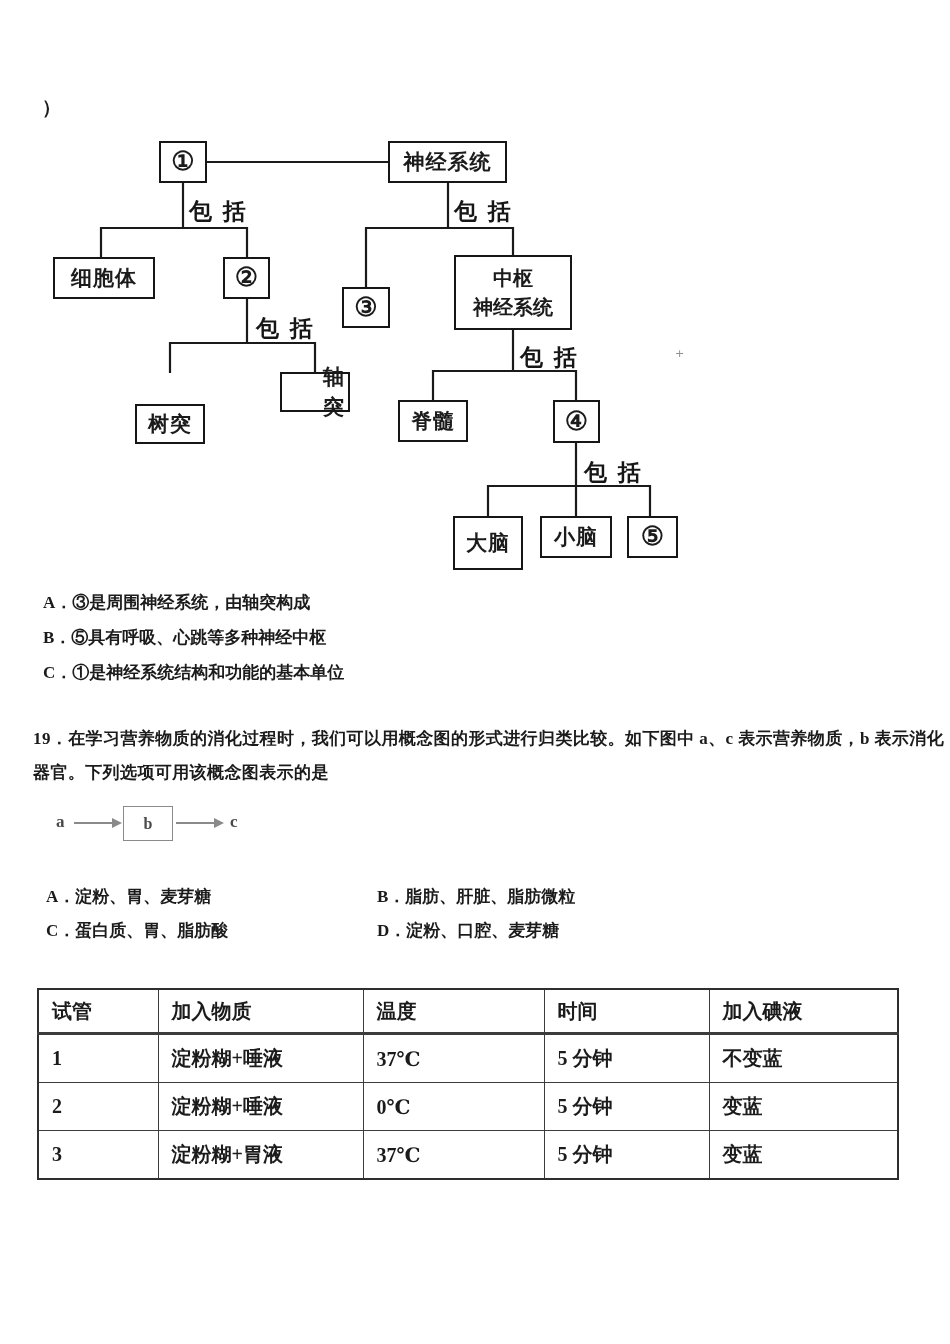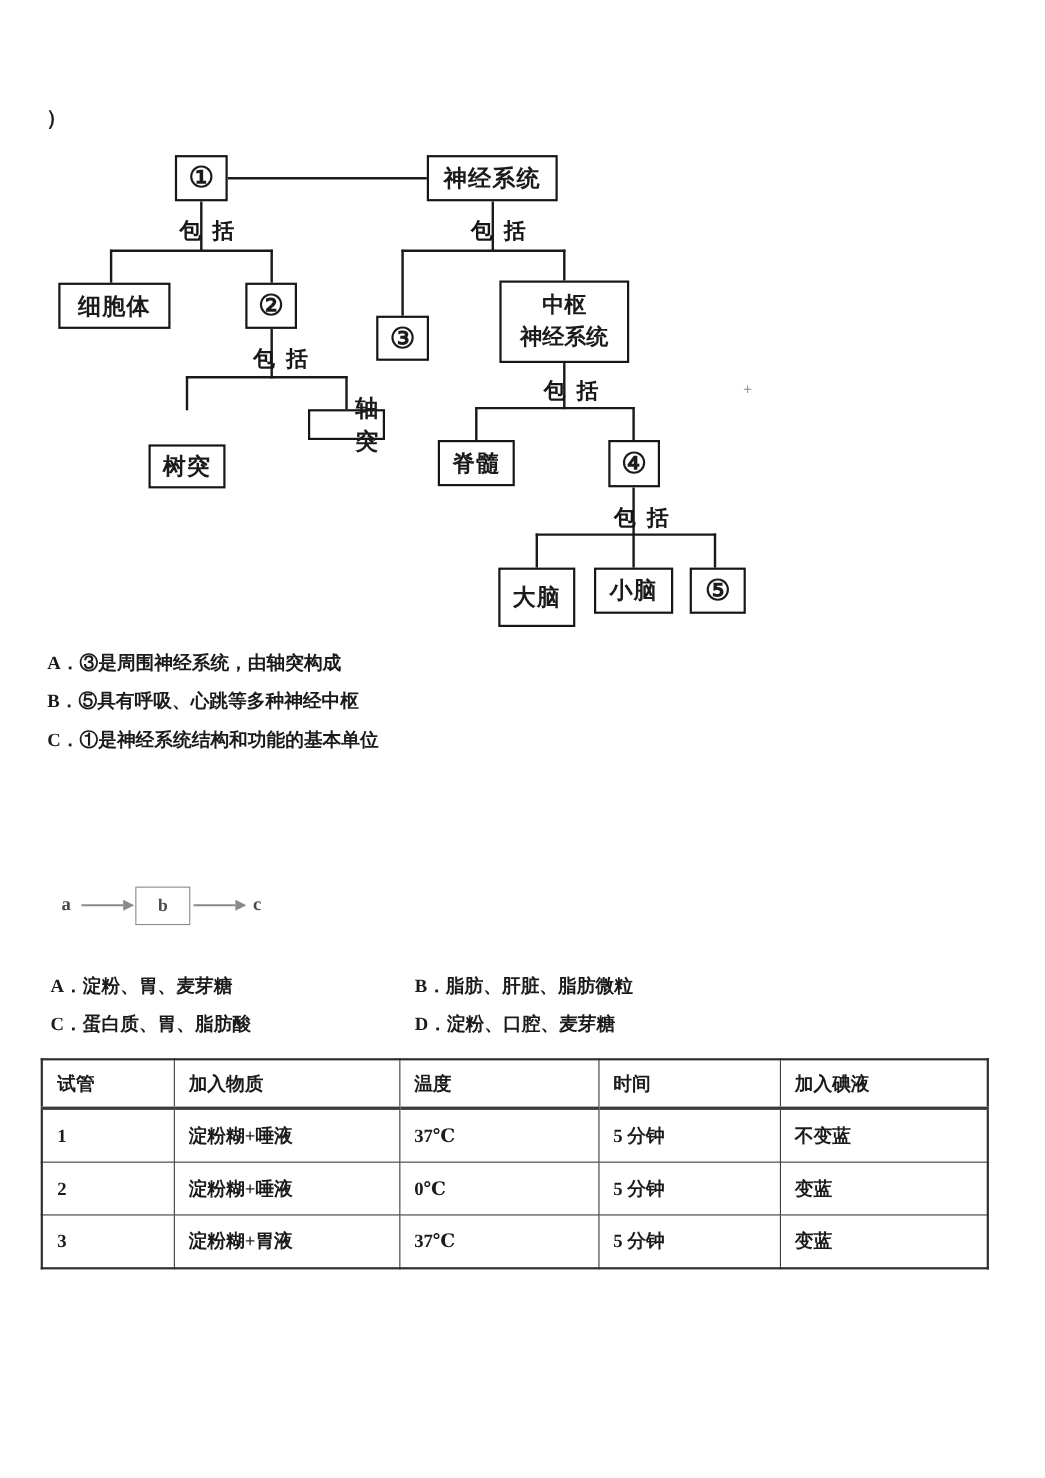--- a/index.html
+++ b/index.html
@@ -12,35 +12,35 @@
   .paren{font-size:19px;font-weight:bold;}
   
   .fc-lines{position:absolute;left:0;top:0;}
   .fcb{
     position:absolute;display:flex;align-items:center;justify-content:center;
     border:2.5px solid #161616;background:#fff;box-sizing:border-box;
     font-weight:bold;text-align:center;
   }
   .fcb .lbl{white-space:pre-line;line-height:1.45;}
   .fc-inc{
-    position:absolute;width:56px;text-align:right;font-weight:bold;font-size:20px;
-    white-space:pre;word-spacing:5px;color:#161616;
+    position:absolute;width:56px;text-align:right;font-weight:bold;font-size:23px;
+    white-space:pre;word-spacing:5px;color:#161616;margin-left:32px;
   }
   .circ{font-size:26px;}
   .boxtxt{font-size:21px;letter-spacing:1px;}
   .plus-mark{font-size:11px;color:#8f8f8f;font-family:"DejaVu Sans",sans-serif;}
   
   .cd-letter{position:absolute;font-size:17px;font-weight:bold;color:#4a4a4a;
     font-family:"Liberation Serif",serif;}
   .cd-box{position:absolute;border:1.6px solid #8a8a8a;background:#fff;box-sizing:border-box;
     display:flex;align-items:center;justify-content:center;font-size:16px;font-weight:bold;color:#4a4a4a;}
   
   .exp-table{
-    position:absolute;left:37px;top:962px;width:860px;border-collapse:collapse;
-    table-layout:fixed;font-weight:bold;font-size:17px;color:#1b1b1b;
+    position:absolute;left:37px;top:988px;width:860px;border-collapse:collapse;
+    table-layout:fixed;font-weight:bold;font-size:20px;color:#1b1b1b;
   }
   .exp-table th,.exp-table td{
     border:1.6px solid #3c3c3c;text-align:left;padding:0 0 0 13px;
     font-weight:bold;vertical-align:middle;white-space:pre;
   }
   .exp-table{border:2.4px solid #2e2e2e;}
   .exp-table thead th{height:42px;border-bottom:3px solid #3c3c3c;}
   .exp-table tbody td{height:47px;}
 </style>
 </head>
@@ -92,21 +92,21 @@
   <div class="fcb" style="left:342px;top:287px;width:48px;height:41px;">
     <span class="lbl circ">③</span>
   </div>
   <div class="fcb" style="left:454px;top:255px;width:118px;height:75px;font-size:20px;">
     <span class="lbl">中枢
 神经系统</span>
   </div>
   <div class="fcb" style="left:135px;top:372px;width:70px;height:40px;margin-top:32px;">
     <span class="lbl boxtxt">树突</span>
   </div>
-  <div class="fcb" style="left:280px;top:372px;width:70px;height:28px;padding-left:38px;">
+  <div class="fcb" style="left:280px;top:372px;width:70px;height:40px;padding-left:38px;">
     <span class="lbl boxtxt">轴突</span>
   </div>
   <div class="fcb" style="left:398px;top:400px;width:70px;height:42px;">
     <span class="lbl boxtxt">脊髓</span>
   </div>
   <div class="fcb" style="left:553px;top:400px;width:47px;height:43px;">
     <span class="lbl circ">④</span>
   </div>
   <div class="fcb" style="left:453px;top:516px;width:70px;height:54px;">
     <span class="lbl boxtxt">大脑</span>
@@ -123,20 +123,22 @@
   <div class="fc-inc" style="left:224px;top:313px;">包 括</div>
   <div class="fc-inc" style="left:488px;top:342px;">包 括</div>
   <div class="fc-inc" style="left:552px;top:457px;">包 括</div>
 
   <div class="abs plus-mark" style="left:675px;top:347px;">+</div>
 
   <div class="abs txt" style="left:43px;top:627px;">B．⑤具有呼吸、心跳等多种神经中枢</div>
   <div class="abs txt" style="left:43px;top:592px;">A．③是周围神经系统，由轴突构成</div>
   <div class="abs txt" style="left:43px;top:662px;">C．①是神经系统结构和功能的基本单位</div>
 
+  <div class="abs txt" style="left:33px;top:728px;letter-spacing:0.4px;">19．在学习营养物质的消化过程时，我们可以用概念图的形式进行归类比较。如下图中 a、c 表示营养物质，b 表示消化</div>
+  <div class="abs txt" style="left:33px;top:762px;letter-spacing:0.4px;">器官。下列选项可用该概念图表示的是</div>
 
   <svg class="abs" style="left:0;top:0;" width="950" height="900" viewBox="0 0 950 900">
     <g stroke="#8a8a8a" stroke-width="1.8" fill="#8a8a8a">
       <line x1="74" y1="823" x2="112" y2="823"></line>
       <path d="M112,818 L122,823 L112,828 Z" stroke="none"></path>
       <line x1="176" y1="823" x2="214" y2="823"></line>
       <path d="M214,818 L224,823 L214,828 Z" stroke="none"></path>
     </g>
   </svg>
   <div class="cd-letter" style="left:56px;top:812px;">a</div>

